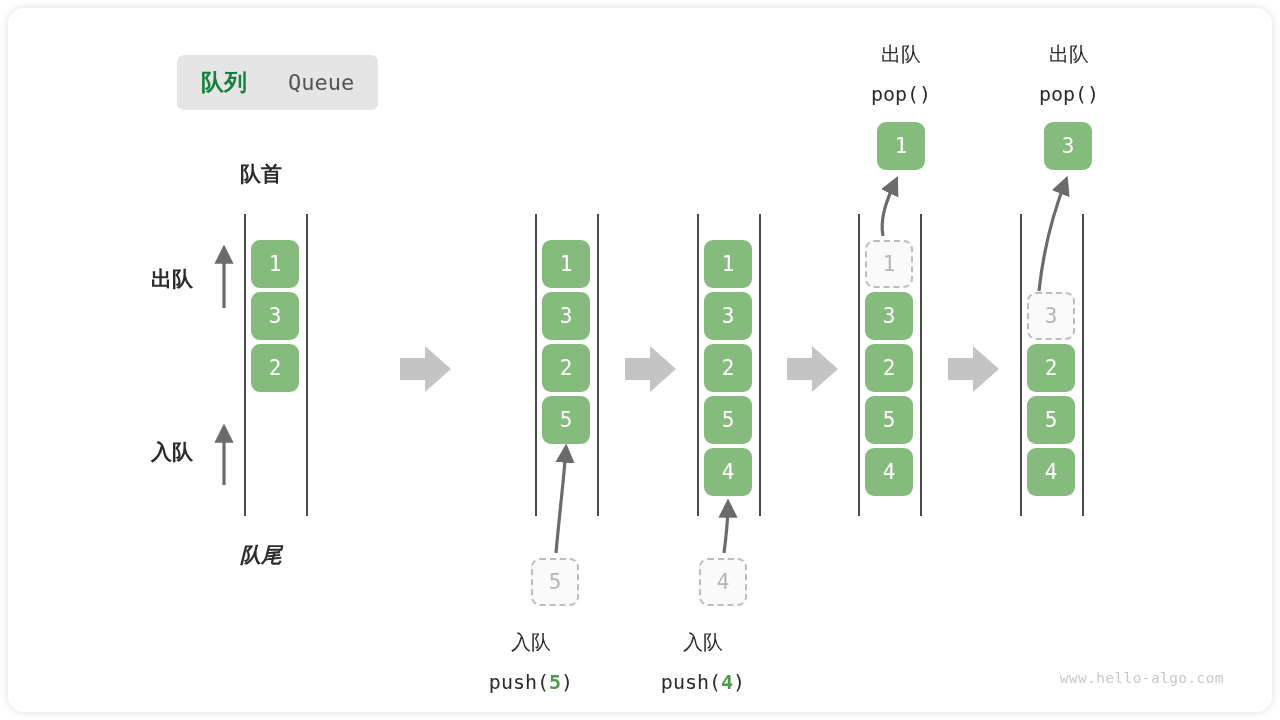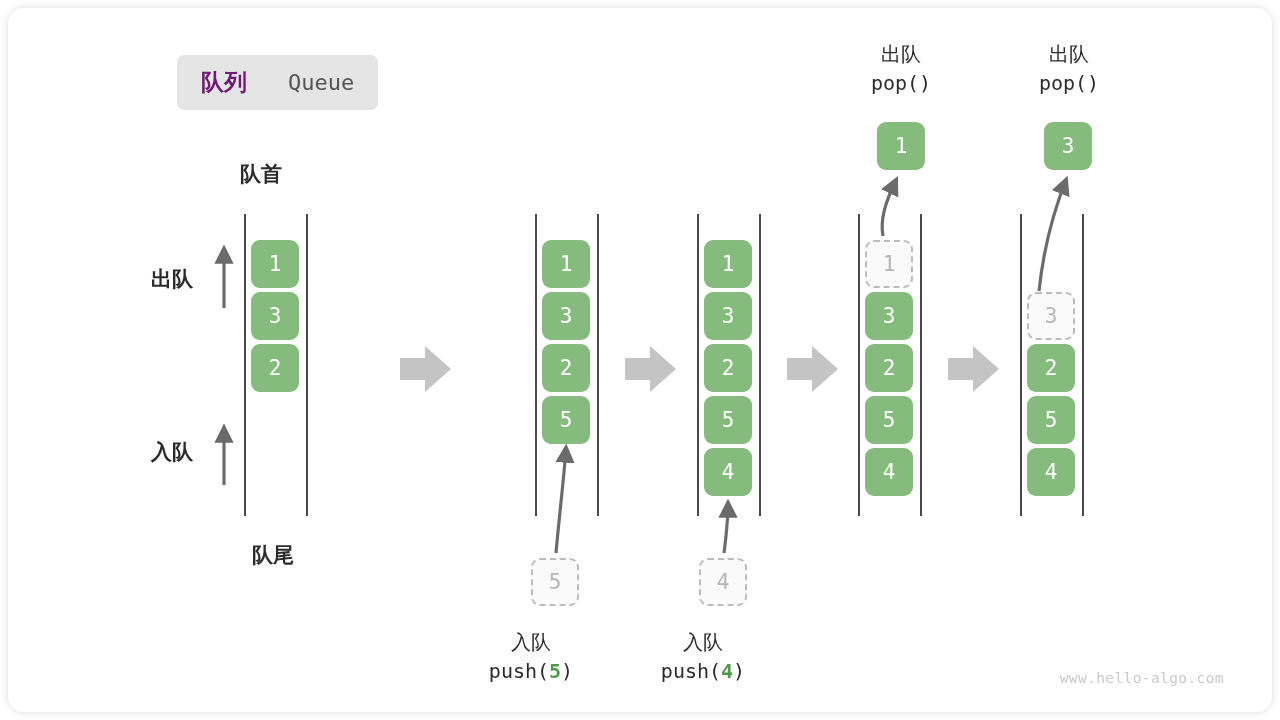--- a/index.html
+++ b/index.html
@@ -36,21 +36,21 @@
     background: #e5e5e5;
     border-radius: 7px;
     display: flex;
     align-items: baseline;
     gap: 10px;
     white-space: nowrap;
   }
   #title-badge .cn {
     font-size: 23px;
     font-weight: bold;
-    color: #701a75;
+    color: #15803d;
     font-family: "DejaVu Sans", "Liberation Sans", sans-serif;
   }
   #title-badge .en {
     font-size: 22px;
     color: #555555;
     font-family: "DejaVu Sans Mono", "Liberation Mono", monospace;
     margin-left: 31px;
   }
 
   
@@ -72,20 +72,21 @@
   }
   .op-cn {
     font-size: 20px;
     font-family: "DejaVu Sans", "Liberation Sans", sans-serif;
     color: #2b2b2b;
   }
   .op-code {
     font-size: 20px;
     font-family: "DejaVu Sans Mono", "Liberation Mono", monospace;
     color: #2b2b2b;
+    margin-top: 11px;
   }
   .op-code .num { color: #4e9a4e; font-weight: bold; }
 
   .op-block {
     position: absolute;
     text-align: center;
     line-height: 1.45;
     white-space: nowrap;
   }
 
@@ -141,21 +142,21 @@
 
 <div id="stage">
   <div id="frame">
 
     <div id="title-badge">
       <span class="cn">队列</span>
       <span class="en">Queue</span>
     </div>
 
     <div class="abs-label head-tail" style="left:232px; top:152px;">队首</div>
-    <div class="abs-label head-tail" style="left:244px; top:533px;">队尾</div>
+    <div class="abs-label head-tail" style="left:232px; top:533px;font-style:italic;">队尾</div>
 
     <div class="abs-label side-label" style="left:143px; top:257px;">出队</div>
     <div class="abs-label side-label" style="left:143px; top:430px;">入队</div>
 
     <div class="rail" style="left:236px; top:206px; height:302px;"></div>
     <div class="rail" style="left:298px; top:206px; height:302px;"></div>
 
     <div class="cell" style="left:243px; top:232px;">1</div>
     <div class="cell" style="left:243px; top:284px;">3</div>
     <div class="cell" style="left:243px; top:336px;">2</div>

